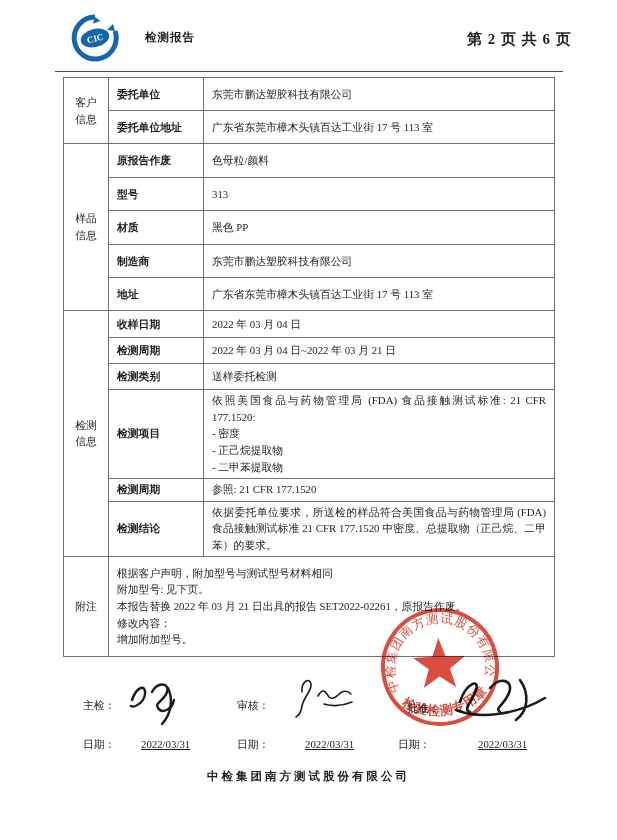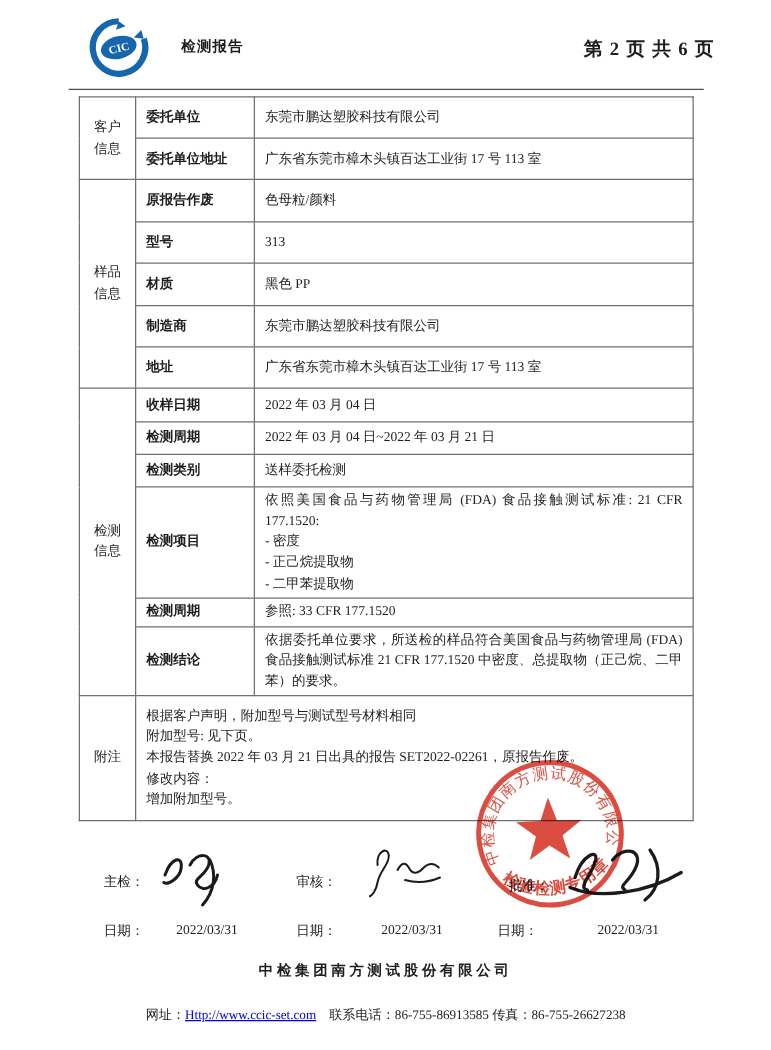--- a/index.html
+++ b/index.html
@@ -25,21 +25,21 @@
   }
   td.sec { width:45px; text-align:center; white-space:pre-line; padding:2px 2px; line-height:1.9; }
   td.lbl { width:95px;font-weight:bold; }
   td.val { width:351px; }
   td.multi { white-space:pre-line; line-height:1.62; text-align:justify; }
   td.notes { white-space:pre-line; line-height:1.78;margin-top:24px; }
 
   
   .sig-label { position:absolute; font-size:10.8px; }
   .date-label { position:absolute; font-size:10.8px; }
-  .date-val { position:absolute; font-size:10.8px; }
+  .date-val { position:absolute; font-size:10.8px;text-decoration:underline; }
   .sig { position:absolute; }
   .sig path { fill:none; stroke:#1b1b1b; stroke-linecap:round; stroke-linejoin:round; }
 
   
   .seal { position:absolute; left:377px; top:604px; width:126px; height:126px;
           transform:rotate(-10deg); mix-blend-mode:multiply; opacity:.9; }
 
   
   .ft-company { position:absolute; left:0; right:0; top:769px; text-align:center;
                 font-size:11.5px; font-weight:bold; letter-spacing:3px; }
@@ -120,21 +120,21 @@
       </tr>
       <tr style="height:86px">
         <td class="lbl">检测项目</td>
         <td class="val multi">依照美国食品与药物管理局 (FDA) 食品接触测试标准: 21 CFR 177.1520:
 - 密度
 - 正己烷提取物
 - 二甲苯提取物</td>
       </tr>
       <tr style="height:23px">
         <td class="lbl">检测周期</td>
-        <td class="val">参照: 33 CFR 177.1520</td>
+        <td class="val">参照: 21 CFR 177.1520</td>
       </tr>
       <tr style="height:46px">
         <td class="lbl">检测结论</td>
         <td class="val multi">依据委托单位要求，所送检的样品符合美国食品与药物管理局 (FDA) 食品接触测试标准 21 CFR 177.1520 中密度、总提取物（正己烷、二甲苯）的要求。</td>
       </tr>
 
       <tr style="height:100px">
         <td class="sec">附注</td>
         <td class="notes" colspan="2">根据客户声明，附加型号与测试型号材料相同
 附加型号: 见下页。
@@ -188,15 +188,14 @@
     </g>
     <text font-size="13" font-weight="bold" font-family="Liberation Serif, DejaVu Serif, serif" fill="#d6392b" letter-spacing="0.5">
       <textPath href="#sealType" startOffset="1">检验检测专用章</textPath>
     </text>
     <text font-size="6" font-family="Liberation Serif, DejaVu Serif, serif" fill="#d6392b" letter-spacing="1.5" opacity="0.85">
       <textPath href="#sealNum" startOffset="0">812563207</textPath>
     </text>
   </svg>
 
   <div class="ft-company">中检集团南方测试股份有限公司</div>
-  <div class="ft-web"><span>网址：</span><span class="ft-link">Http://www.ccic-set.com</span><span>　联系电话：86-755-86913585 传真：86-755-26627238</span></div>
 
 </div>
 
 </body></html>

